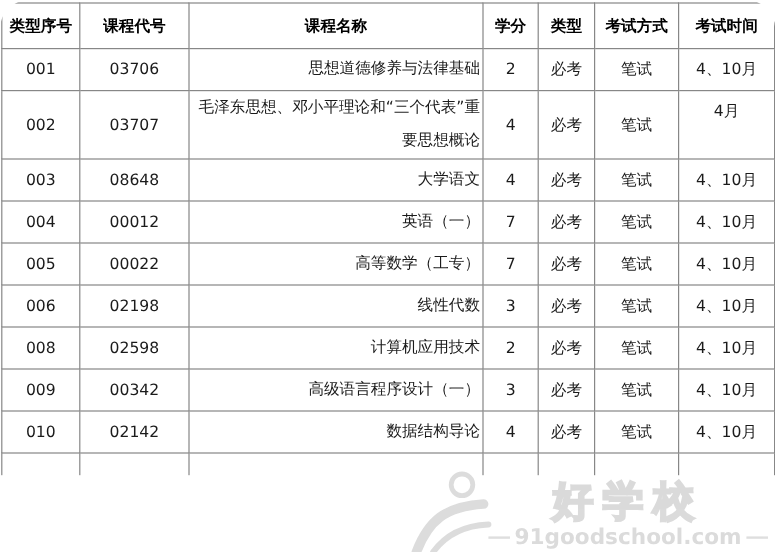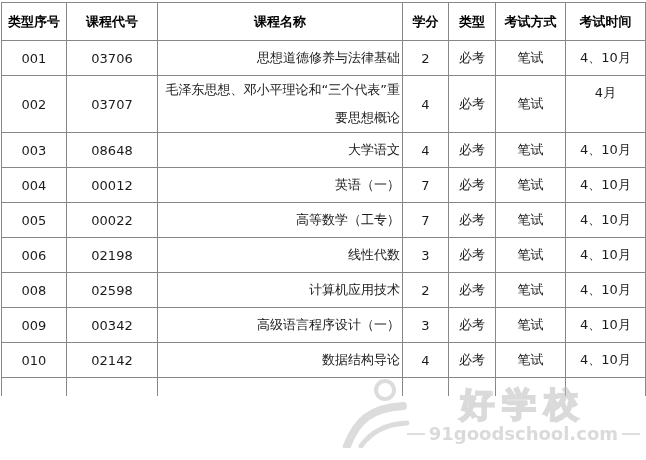--- a/index.html
+++ b/index.html
@@ -7,20 +7,21 @@
     padding: 0;
     background: #ffffff;
     font-family: "DejaVu Sans", "Liberation Sans", sans-serif;
   }
   #screen {
     position: relative;
     width: 646px;
     height: 460px;
     overflow: hidden;
     background: #ffffff;
+    border-radius: 24px;
   }
   table.course-table {
     border-collapse: collapse;
     table-layout: fixed;
     width: 644px;
     margin-top: 2px;
     margin-left: 1px;
   }
   .course-table th,
   .course-table td {
@@ -51,21 +52,21 @@
     padding-top: 8px;
   }
   .course-table tr.cutoff td {
     height: 18px;
     border-bottom: none;
   }
   
   .watermark {
     position: absolute;
     right: 2px;
-    bottom: 16px;
+    bottom: 2px;
     display: flex;
     align-items: flex-end;
     pointer-events: none;
     opacity: 0.55;
     justify-content: flex-end;
   }
   .wm-figure {
     margin-right: -8px;
     margin-bottom: -4px;
   }

